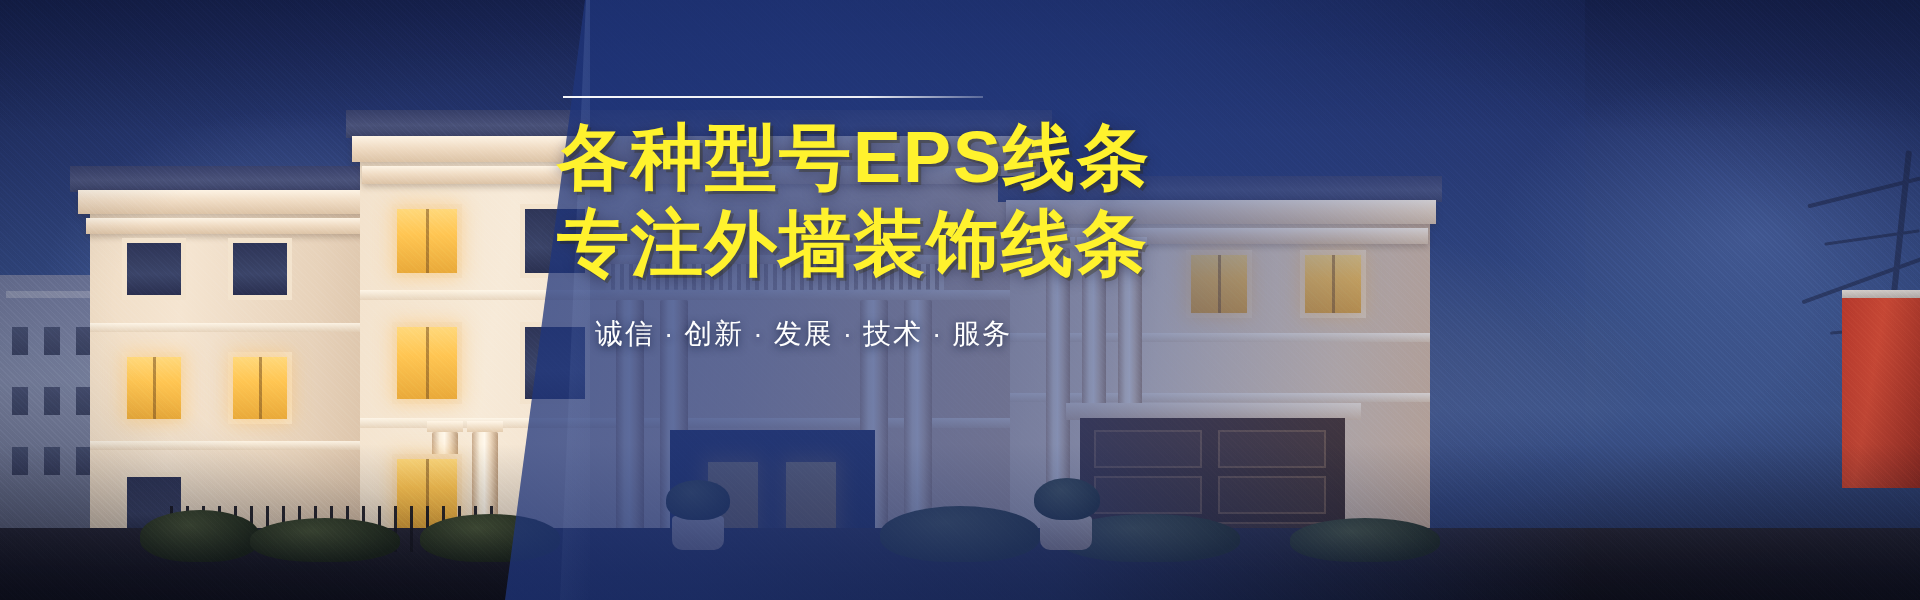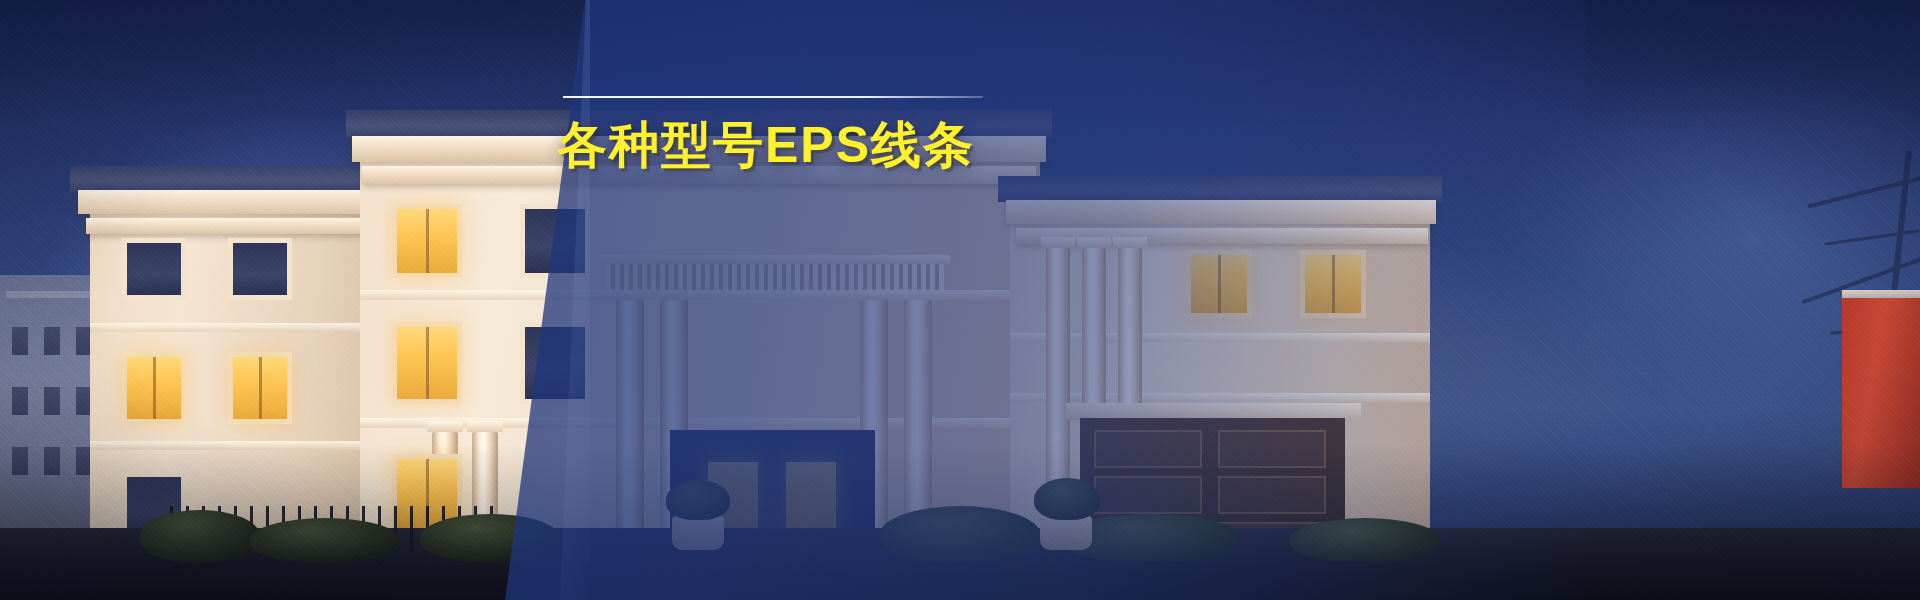--- a/index.html
+++ b/index.html
@@ -227,21 +227,21 @@
     text-shadow: 0 2px 7px rgba(10,20,50,0.75);
     margin: 0 0 16px 33px;
     line-height: 1.1;
   }
   .rule {
     height: 2px; width: 420px; margin: 0 0 18px 8px;
     background: linear-gradient(90deg, rgba(255,255,255,0.96) 0%, rgba(255,255,255,0.92) 72%, rgba(255,255,255,0.25) 100%);
   }
   .headline {
     color: #fff22d;
-    font-size: 50px;
+    font-size: 72px;
     font-weight: 700;
     letter-spacing: 2px;
     line-height: 1.16;
     margin: 0 0 0 2px;
     text-shadow:
       3px 3px 0 rgba(46,40,0,0.30),
       0 3px 14px rgba(30,30,60,0.55);
   }
   .headline.l2 { margin-top: 2px; }
   .tagline {
@@ -390,15 +390,17 @@
   <div class="overlay-panel"></div>
   <div class="overlay-edge"></div>
 
   <div class="text-block">
 
 
     <div class="rule"></div>
 
     <div class="headline l1">各种型号EPS线条</div>
 
-
+    <div class="headline l2">专注外墙装饰线条</div>
+
+    <div class="tagline"><span>诚信</span><span class="dot">·</span><span>创新</span><span class="dot">·</span><span>发展</span><span class="dot">·</span><span>技术</span><span class="dot">·</span><span>服务</span></div>
   </div>
 </div>
 
 </body></html>

